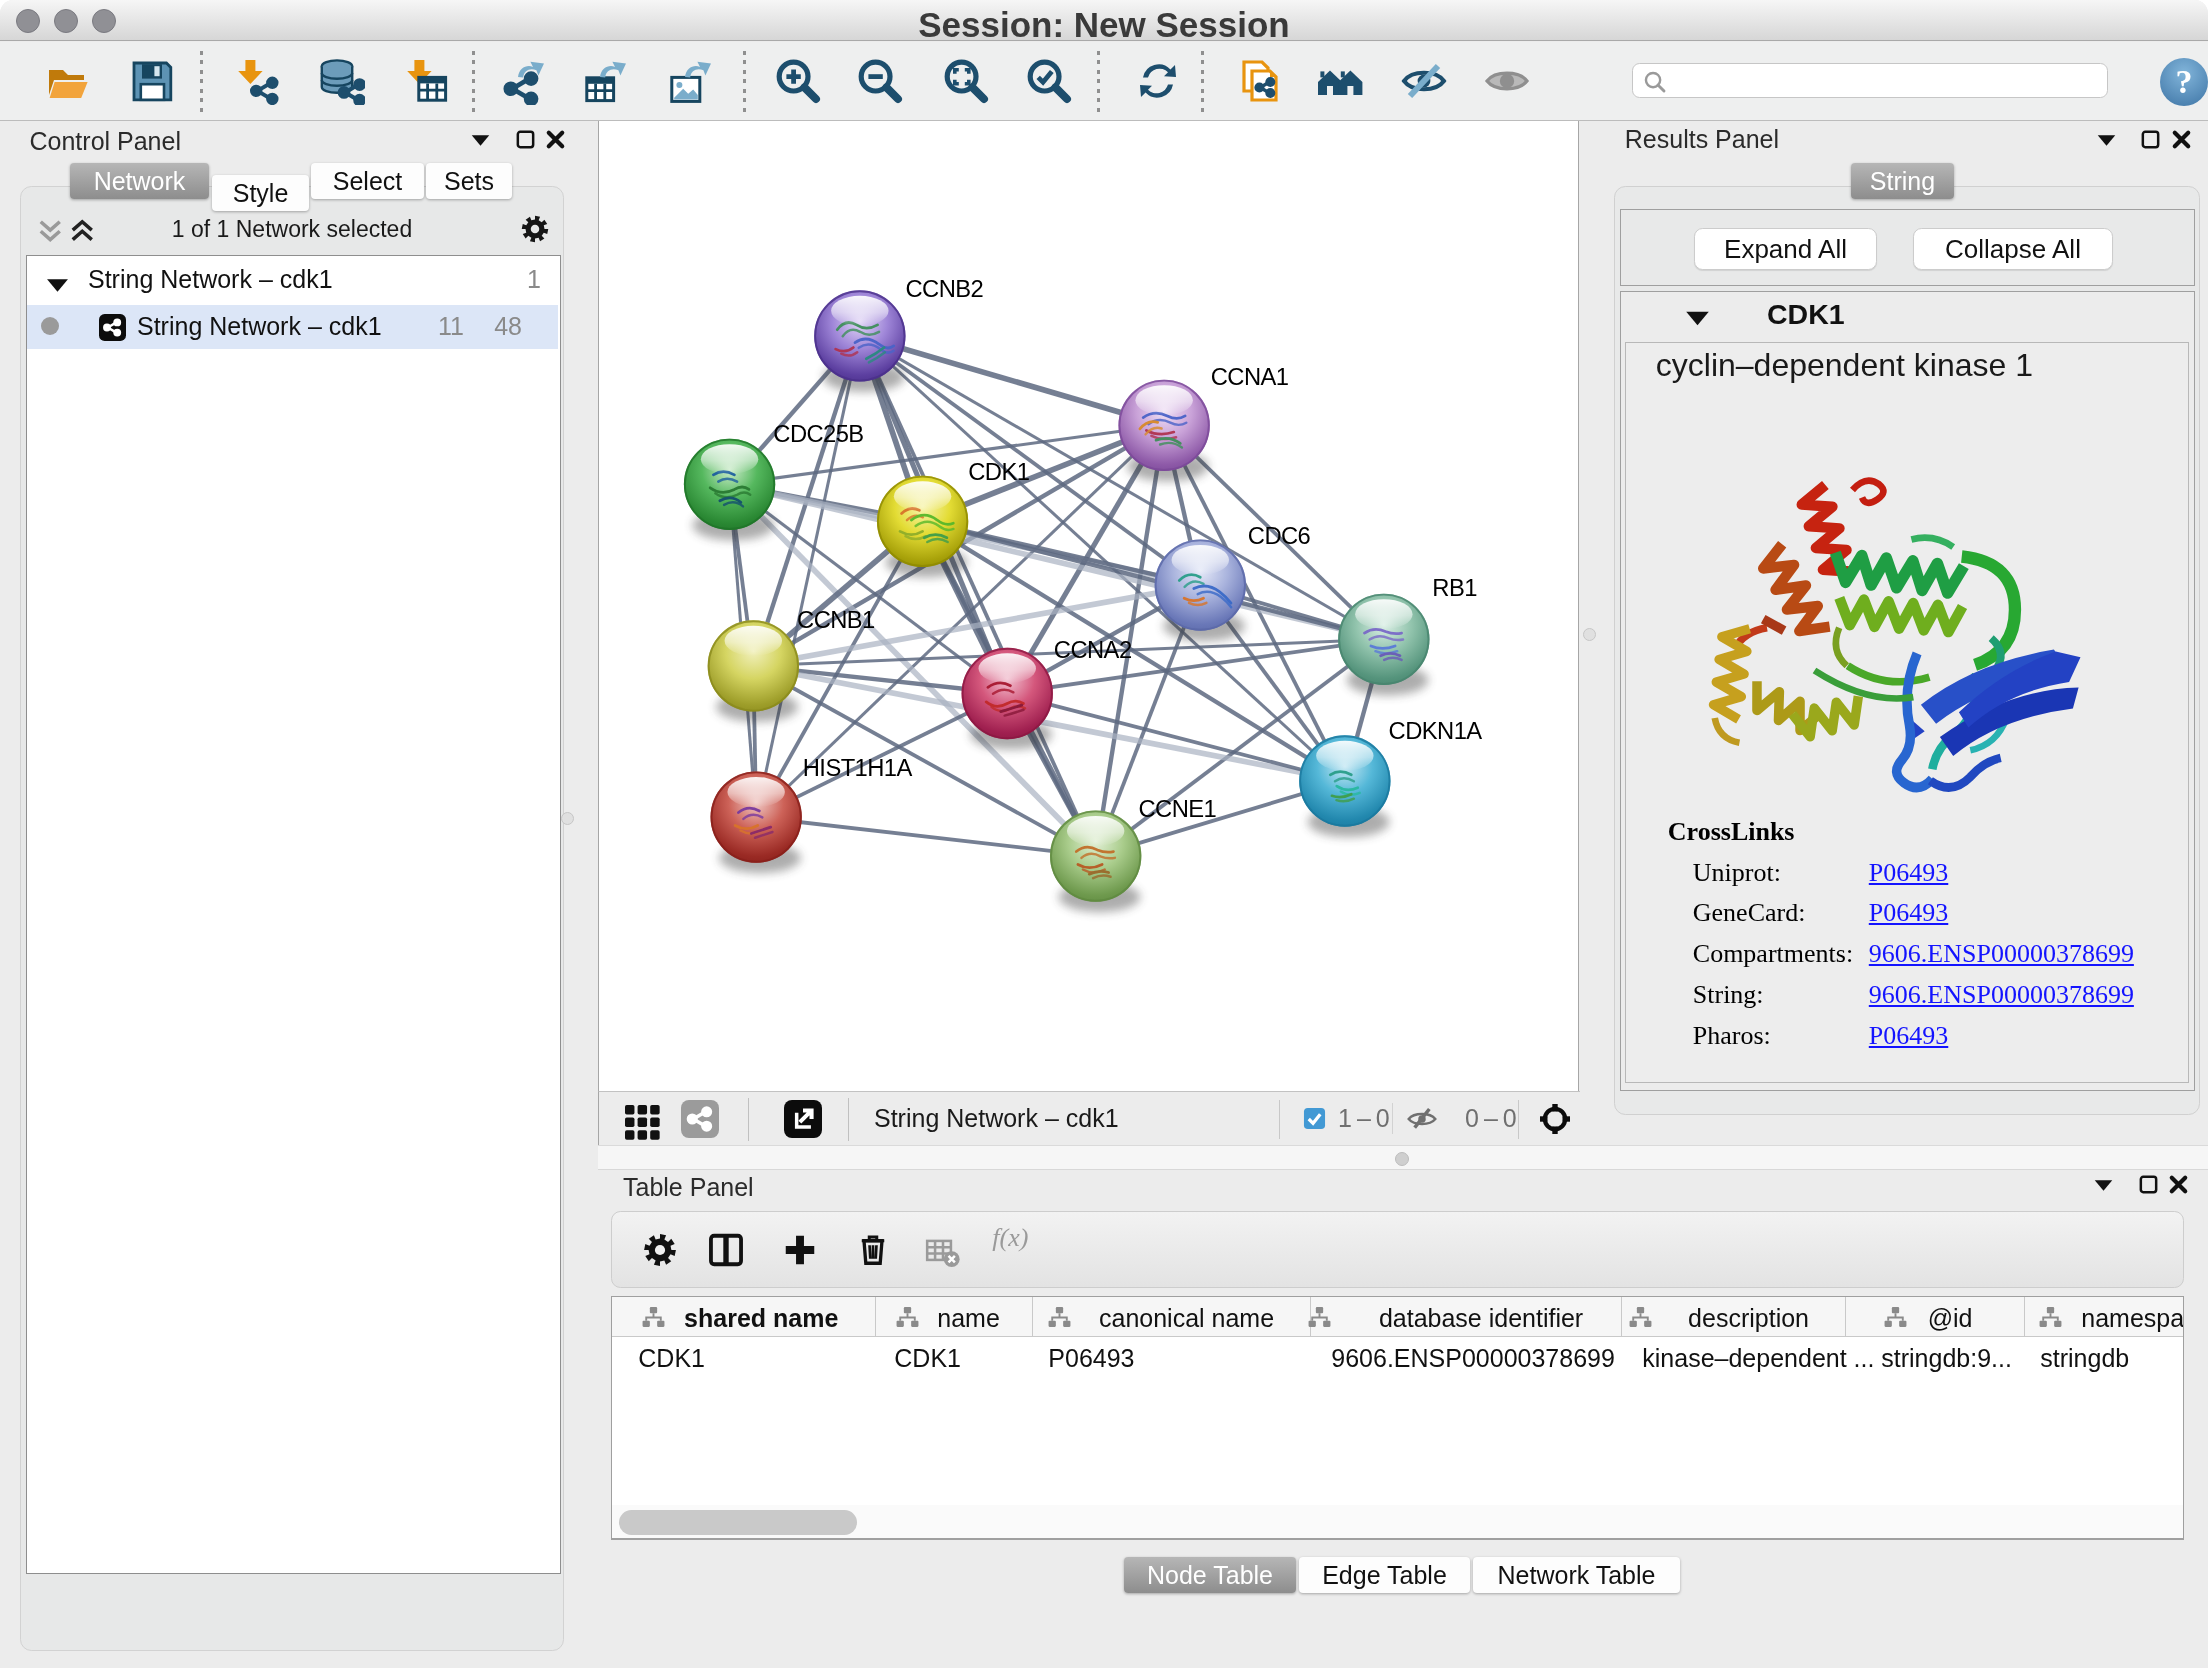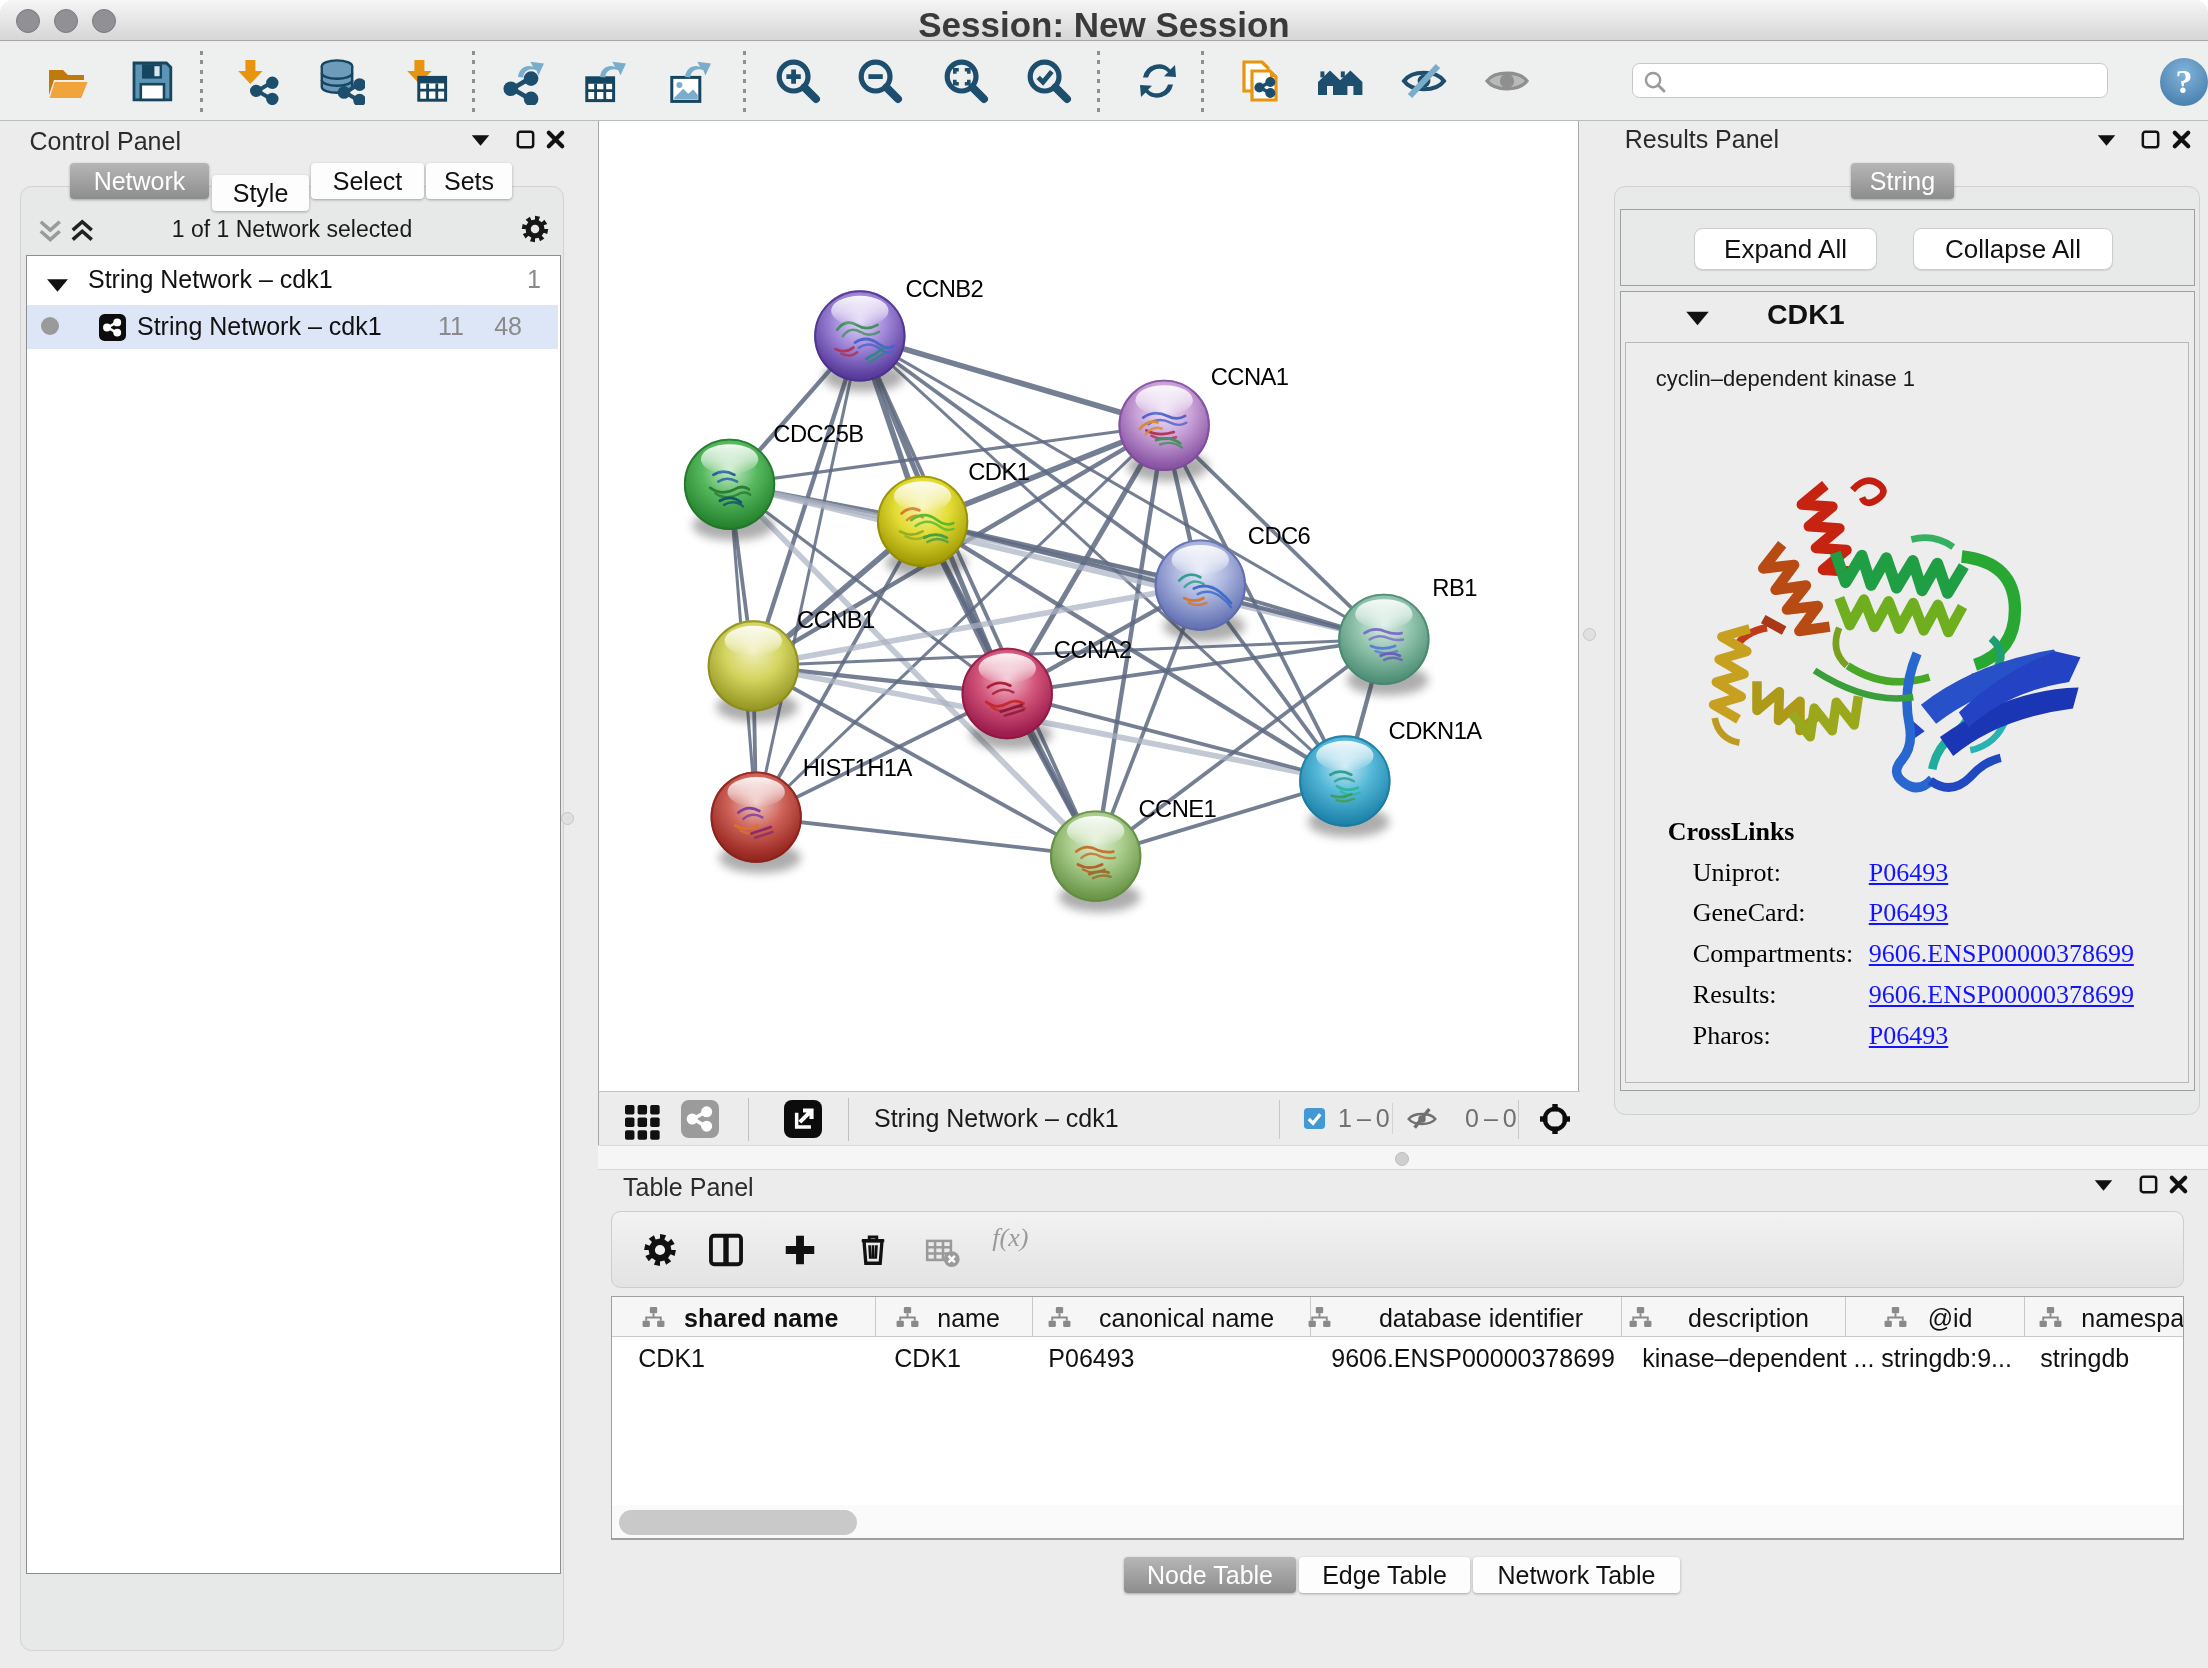--- a/index.html
+++ b/index.html
@@ -591,21 +591,21 @@
       <div class="tab tabsel" style="left:231px;top:42px;width:103px;">String</div>
       <div class="abs" style="left:0px;top:88px;width:575px;height:77px;border:1.9px solid #9f9f9f;background:#e8e9e9;"></div>
       <div class="whitebtn" style="left:74px;top:107px;width:183px;height:42px;">Expand All</div>
       <div class="whitebtn" style="left:293px;top:107px;width:200px;height:42px;">Collapse All</div>
       <div class="abs" style="left:0px;top:170px;width:575px;height:800px;border:1.9px solid #9f9f9f;background:#ececec;">
         <div class="abs" style="left:63px;top:13.3px;"><svg width="27" height="27" viewBox="0 0 24 24" style="">
             <polygon points="2,6 22,6 12,18" fill="#111"></polygon>
           </svg></div>
         <div class="abs" style="left:146px;top:5.7px;font-size:28.5px;font-weight:bold;color:#111;">CDK1</div>
         <div class="abs" style="left:3.8px;top:50px;width:564px;height:741px;background:#ededed;border:1px solid #b8b8b8;">
-          <div class="abs" style="left:30px;top:23px;font-size:22px;color:#1a1a1a;">cyclin–dependent kinase 1</div>
+          <div class="abs" style="left:30px;top:4px;font-size:32px;color:#1a1a1a;">cyclin–dependent kinase 1</div>
           <div class="abs" style="left:46px;top:90px;"><svg width="418" height="399" viewBox="0 0 440 420">
               <path d="M190 60 q14 -16 28 -6 q10 8 -2 16 q-12 8 -16 -2" stroke="#c41e10" stroke-width="7" fill="none"></path>
               <path d="M114 90 L126 120 L138 90 L150 120 L162 90 L174 120 L186 90 L198 120 L210 90" stroke="#c62310" stroke-width="11" fill="none" stroke-linejoin="round" transform="rotate(72 162 105)"></path>
               <path d="M78 153 L90 183 L103 153 L116 183 L128 153 L140 183 L153 153 L166 183 L178 153" stroke="#b84a14" stroke-width="11" fill="none" stroke-linejoin="round" transform="rotate(60 128 168)"></path>
               <path d="M100 205 q-24 4 -34 22" stroke="#c23a1a" stroke-width="8" fill="none"></path>
               <path d="M96 196 l22 12" stroke="#a83818" stroke-width="10" fill="none"></path>
               <path d="M14 238 L26 266 L38 238 L50 266 L62 238 L74 266 L86 238 L98 266 L110 238" stroke="#c6a01e" stroke-width="10" fill="none" stroke-linejoin="round" transform="rotate(97 62 252)"></path>
               <path d="M45 300 q4 22 26 26" stroke="#bf9a20" stroke-width="7" fill="none"></path>
               <path d="M80 276 L93 304 L106 276 L118 304 L130 276 L143 304 L156 276" stroke="#ad9a18" stroke-width="10" fill="none" stroke-linejoin="round" transform="rotate(25 118 290)"></path>
               <path d="M129 286 L141 314 L153 286 L165 314 L177 286 L189 314 L201 286" stroke="#9aa81c" stroke-width="10" fill="none" stroke-linejoin="round" transform="rotate(-15 165 300)"></path>
@@ -626,21 +626,21 @@
               <path d="M272 366 q22 16 42 -4 q14 -16 32 -20" stroke="#2048c0" stroke-width="9" fill="none"></path>
               <path d="M150 250 q56 36 104 28" stroke="#3a9e3a" stroke-width="7" fill="none"></path>
             </svg></div>
           <div class="abs serif" style="left:42px;top:474px;font-size:26px;font-weight:bold;color:#000;">CrossLinks</div>
           <div class="abs serif" style="left:67px;top:515px;font-size:26px;color:#000;">Uniprot:</div>
           <div class="abs serif" style="left:243px;top:515px;font-size:26px;"><a class="lnk">P06493</a></div>
           <div class="abs serif" style="left:67px;top:555px;font-size:26px;color:#000;">GeneCard:</div>
           <div class="abs serif" style="left:243px;top:555px;font-size:26px;"><a class="lnk">P06493</a></div>
           <div class="abs serif" style="left:67px;top:596px;font-size:26px;color:#000;">Compartments:</div>
           <div class="abs serif" style="left:243px;top:596px;font-size:26px;"><a class="lnk">9606.ENSP00000378699</a></div>
-          <div class="abs serif" style="left:67px;top:637px;font-size:26px;color:#000;">Results:</div>
+          <div class="abs serif" style="left:67px;top:637px;font-size:26px;color:#000;">String:</div>
           <div class="abs serif" style="left:243px;top:637px;font-size:26px;"><a class="lnk">9606.ENSP00000378699</a></div>
           <div class="abs serif" style="left:67px;top:678px;font-size:26px;color:#000;">Pharos:</div>
           <div class="abs serif" style="left:243px;top:678px;font-size:26px;"><a class="lnk">P06493</a></div>
         </div>
       </div>
     </div>
     <div class="abs" id="tablepanel" style="left:598px;top:1170px;width:1610px;height:433px;background:#ececec;">
       <div class="ptitle abs" style="left:25px;top:2.9px;">Table Panel</div>
       <div class="abs" style="left:1495px;top:4.8px;"><svg width="21" height="21" viewBox="0 0 24 24" style="">
           <polygon points="2,6 22,6 12,18" fill="#111"></polygon>

